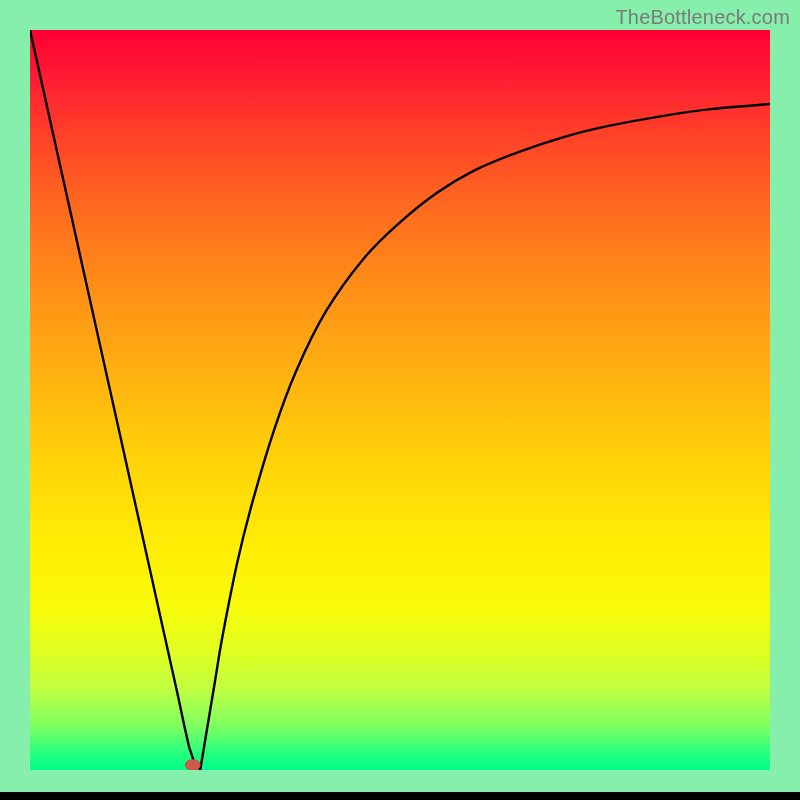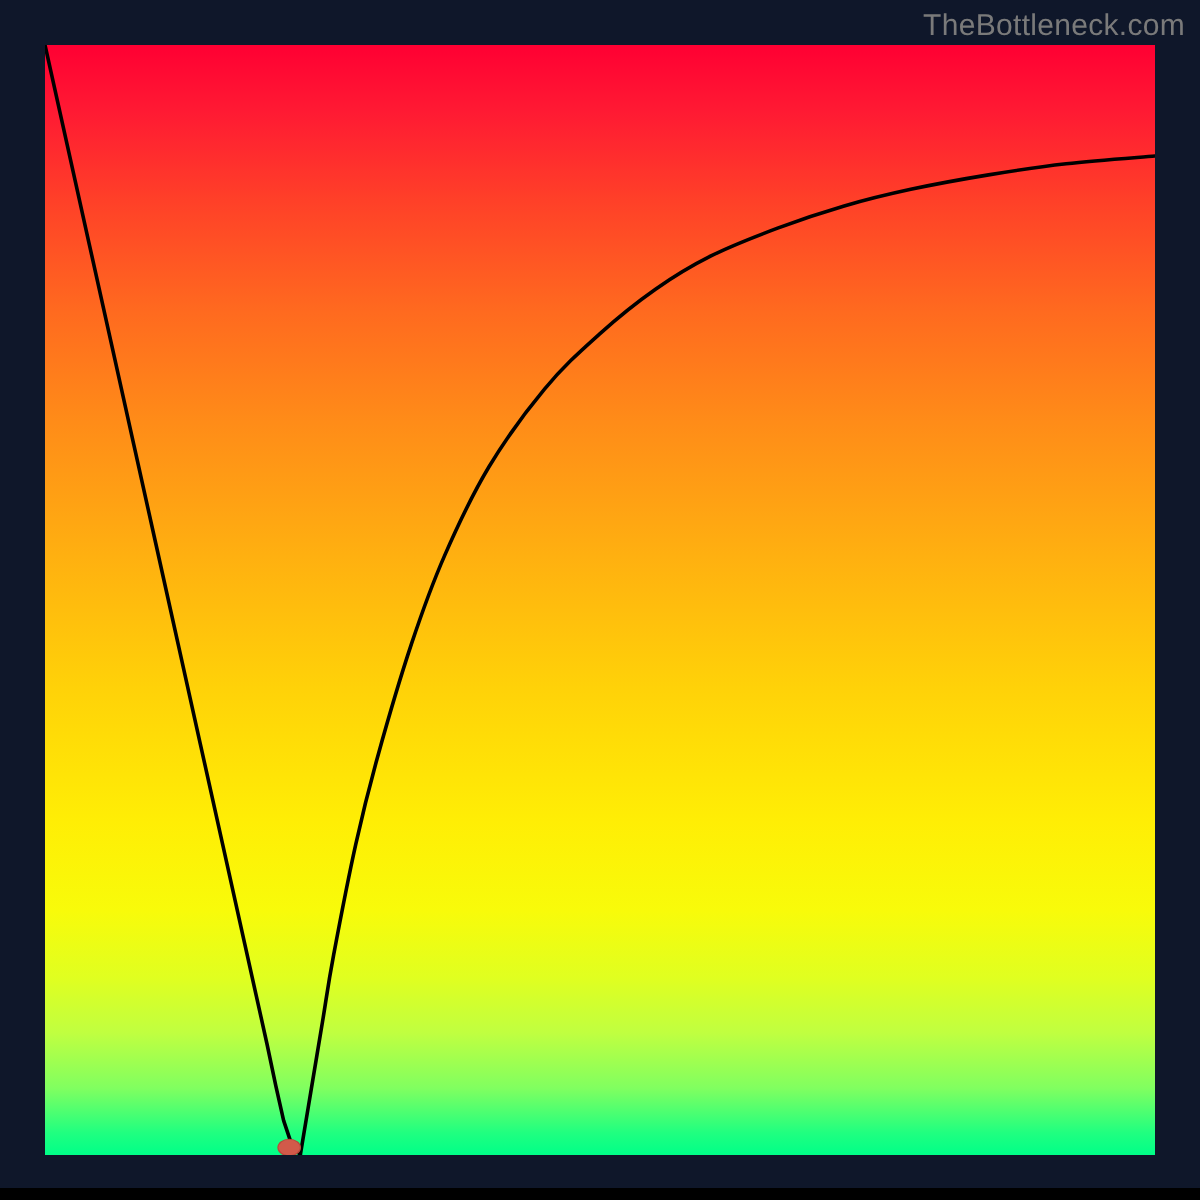--- a/index.html
+++ b/index.html
@@ -8,21 +8,21 @@
     width: 800px;
     height: 800px;
     overflow: hidden;
     background: #000;
     font-family: Arial, Helvetica, sans-serif;
   }
   .frame {
     position: relative;
     width: 800px;
     height: 792px;
-    background: #0f172a;
+    background: #86efac;
   }
   .plot-area {
     position: absolute;
     left: 30px;
     top: 30px;
     width: 740px;
     height: 740px;
   }
   .gradient-bg {
     position: absolute;

